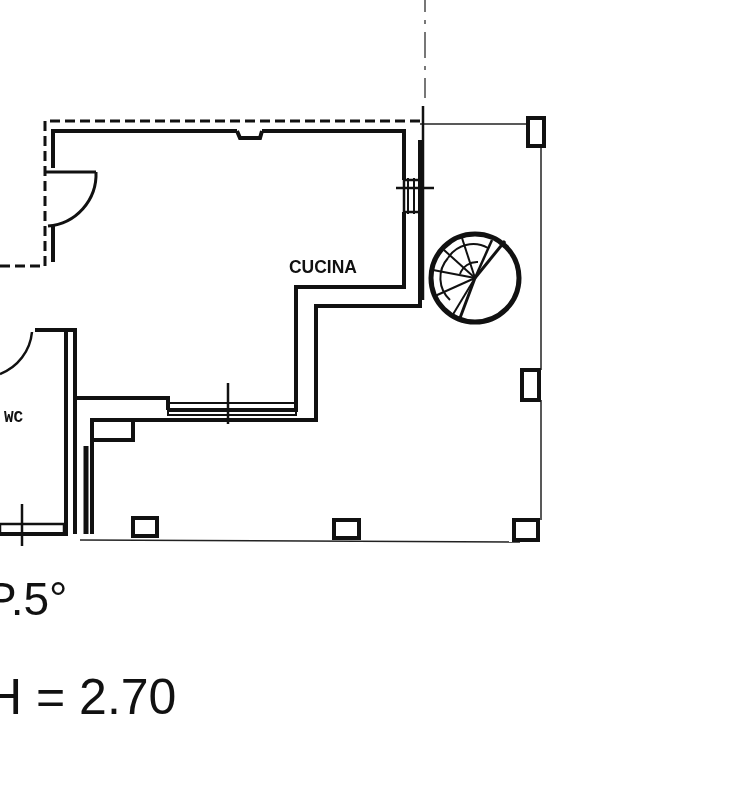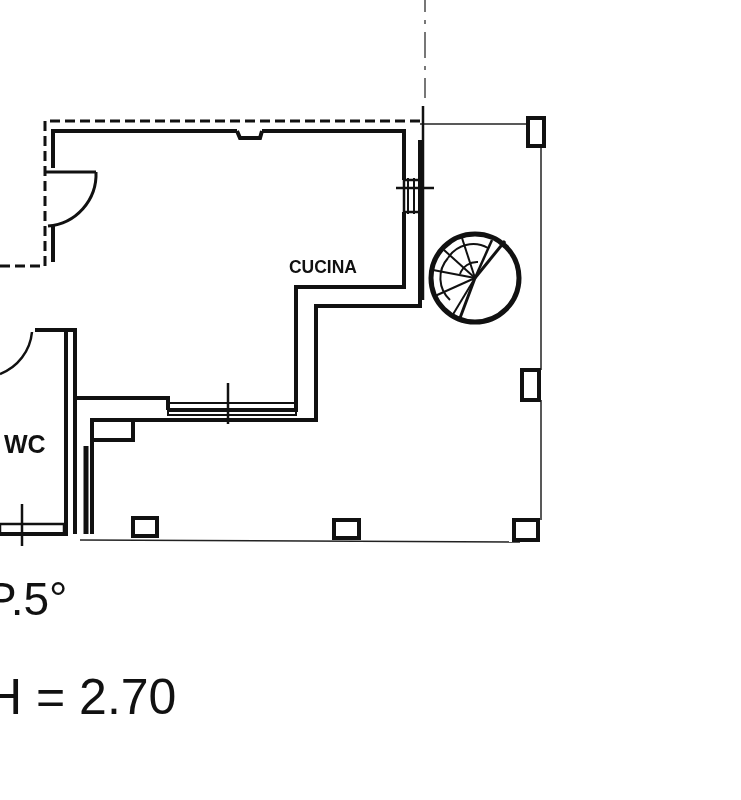--- a/index.html
+++ b/index.html
@@ -30,22 +30,23 @@
     }
     #label-cucina {
       left: 289px;
       top: 256px;
       font-size: 19px;
       transform: scaleX(0.92);
       transform-origin: left top;
     }
     #label-wc {
       left: 4px;
-      top: 430px;
-      font-size: 25px;
+      top: 409px;
+      font-size: 16px;
+      font-family: Liberation Mono, monospace;
     }
     .note {
       position: absolute;
       font-family: "Liberation Sans", sans-serif;
       color: #111111;
       white-space: nowrap;
     }
     #note-angle {
       left: -14px;
       top: 576px;

